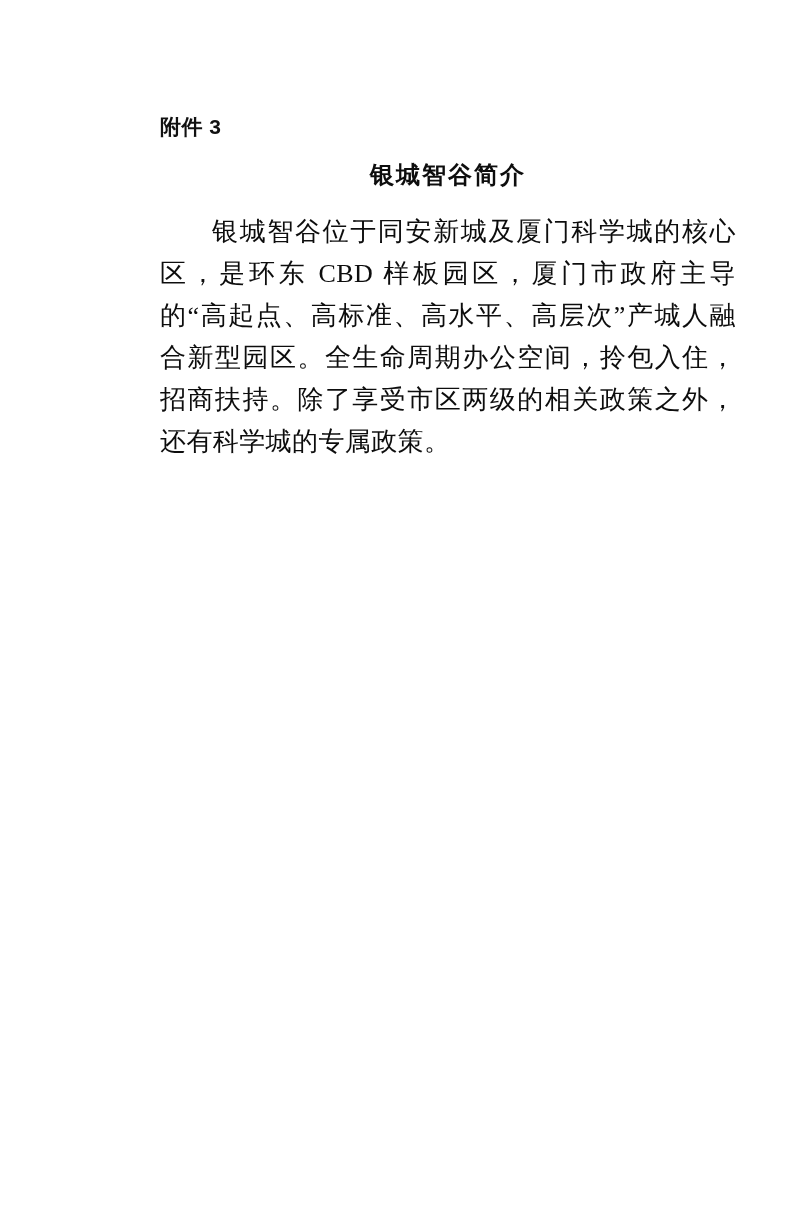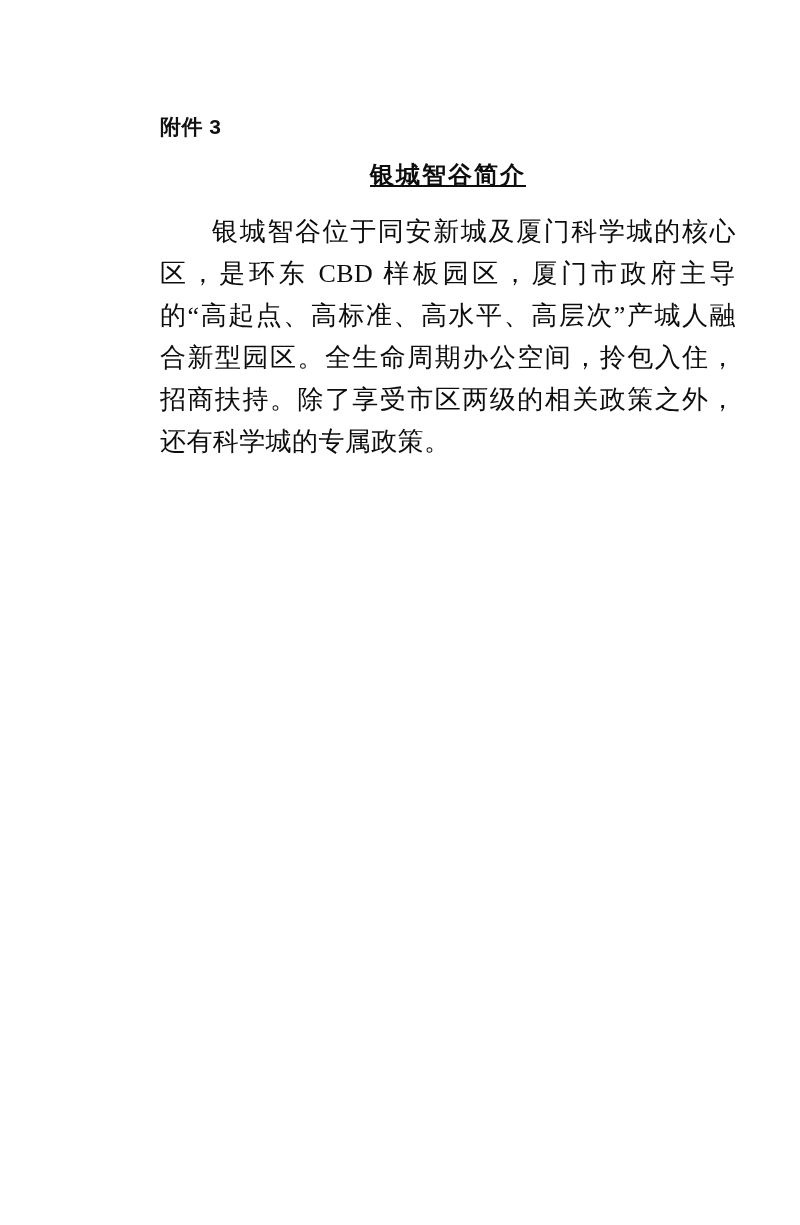--- a/index.html
+++ b/index.html
@@ -39,21 +39,20 @@
   }
   .doc-title {
     text-align: center;
     font-family: "Liberation Sans", "DejaVu Sans", sans-serif;
     font-size: 24px;
     font-weight: 700;
     letter-spacing: 2px;
     line-height: 1.5;
     color: #0d0d0d;
     margin: 0 0 18px 0;
-    text-decoration: underline;
   }
   .body-text {
     font-family: "Liberation Serif", "DejaVu Serif", serif;
     font-size: 26px;
     line-height: 42px;
     text-align: justify;
     text-justify: inter-ideograph;
     text-indent: 2em;
     color: #0d0d0d;
     margin: 0;

